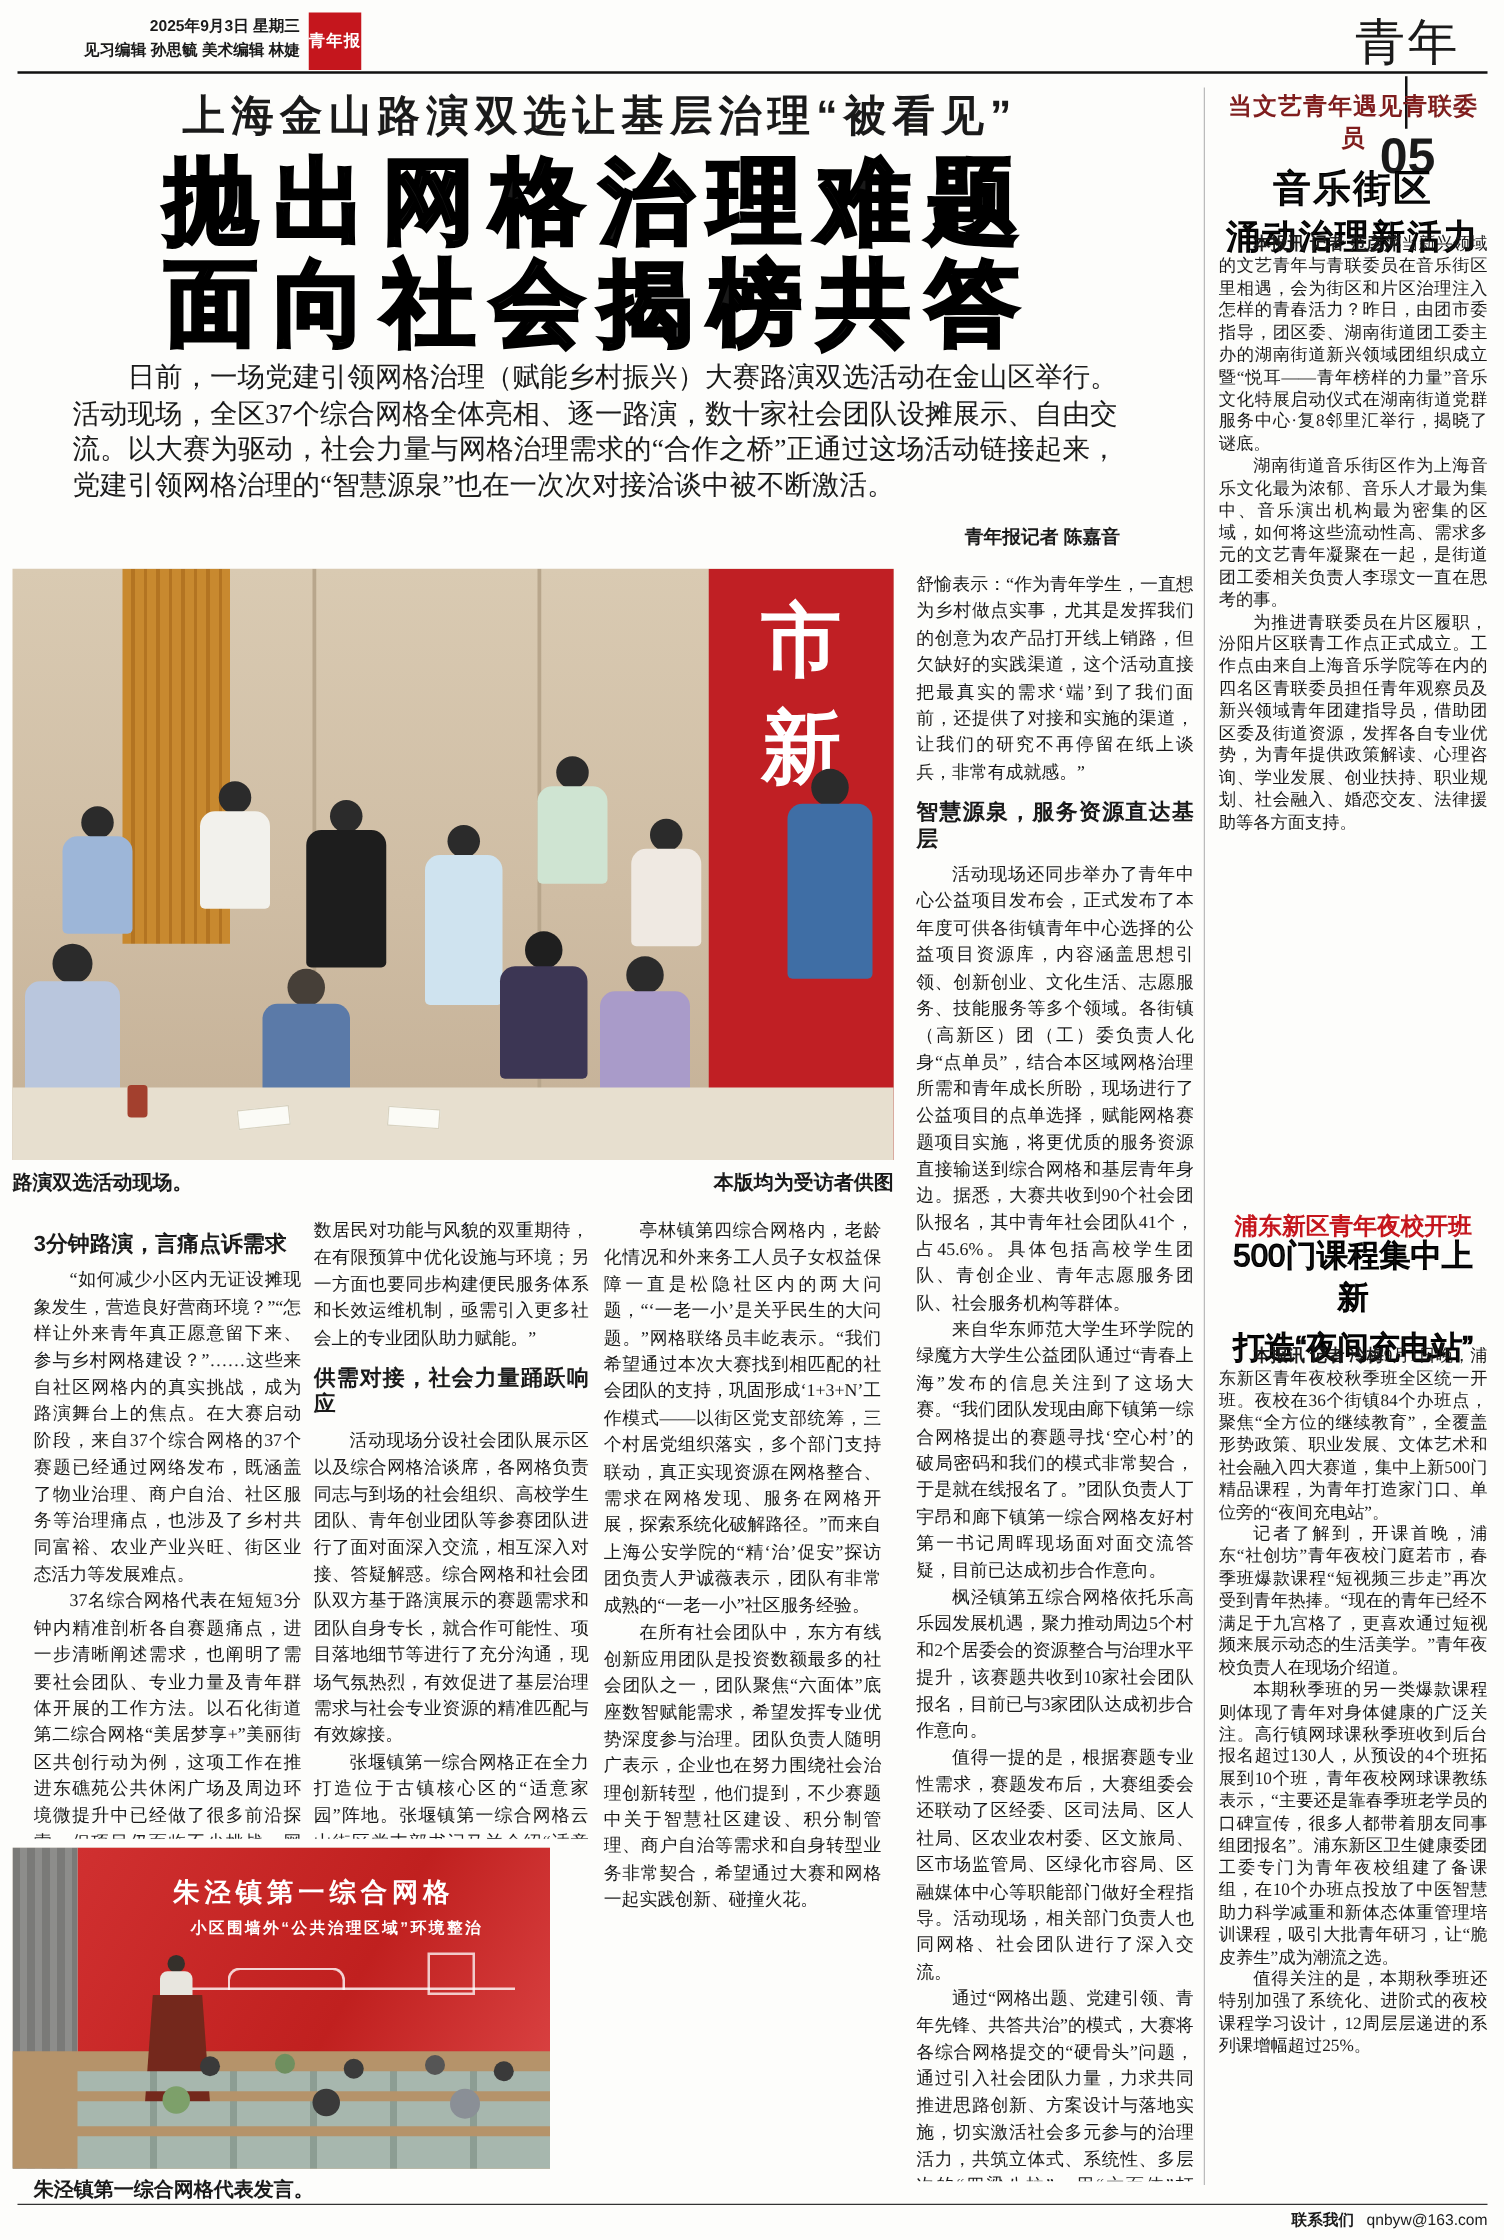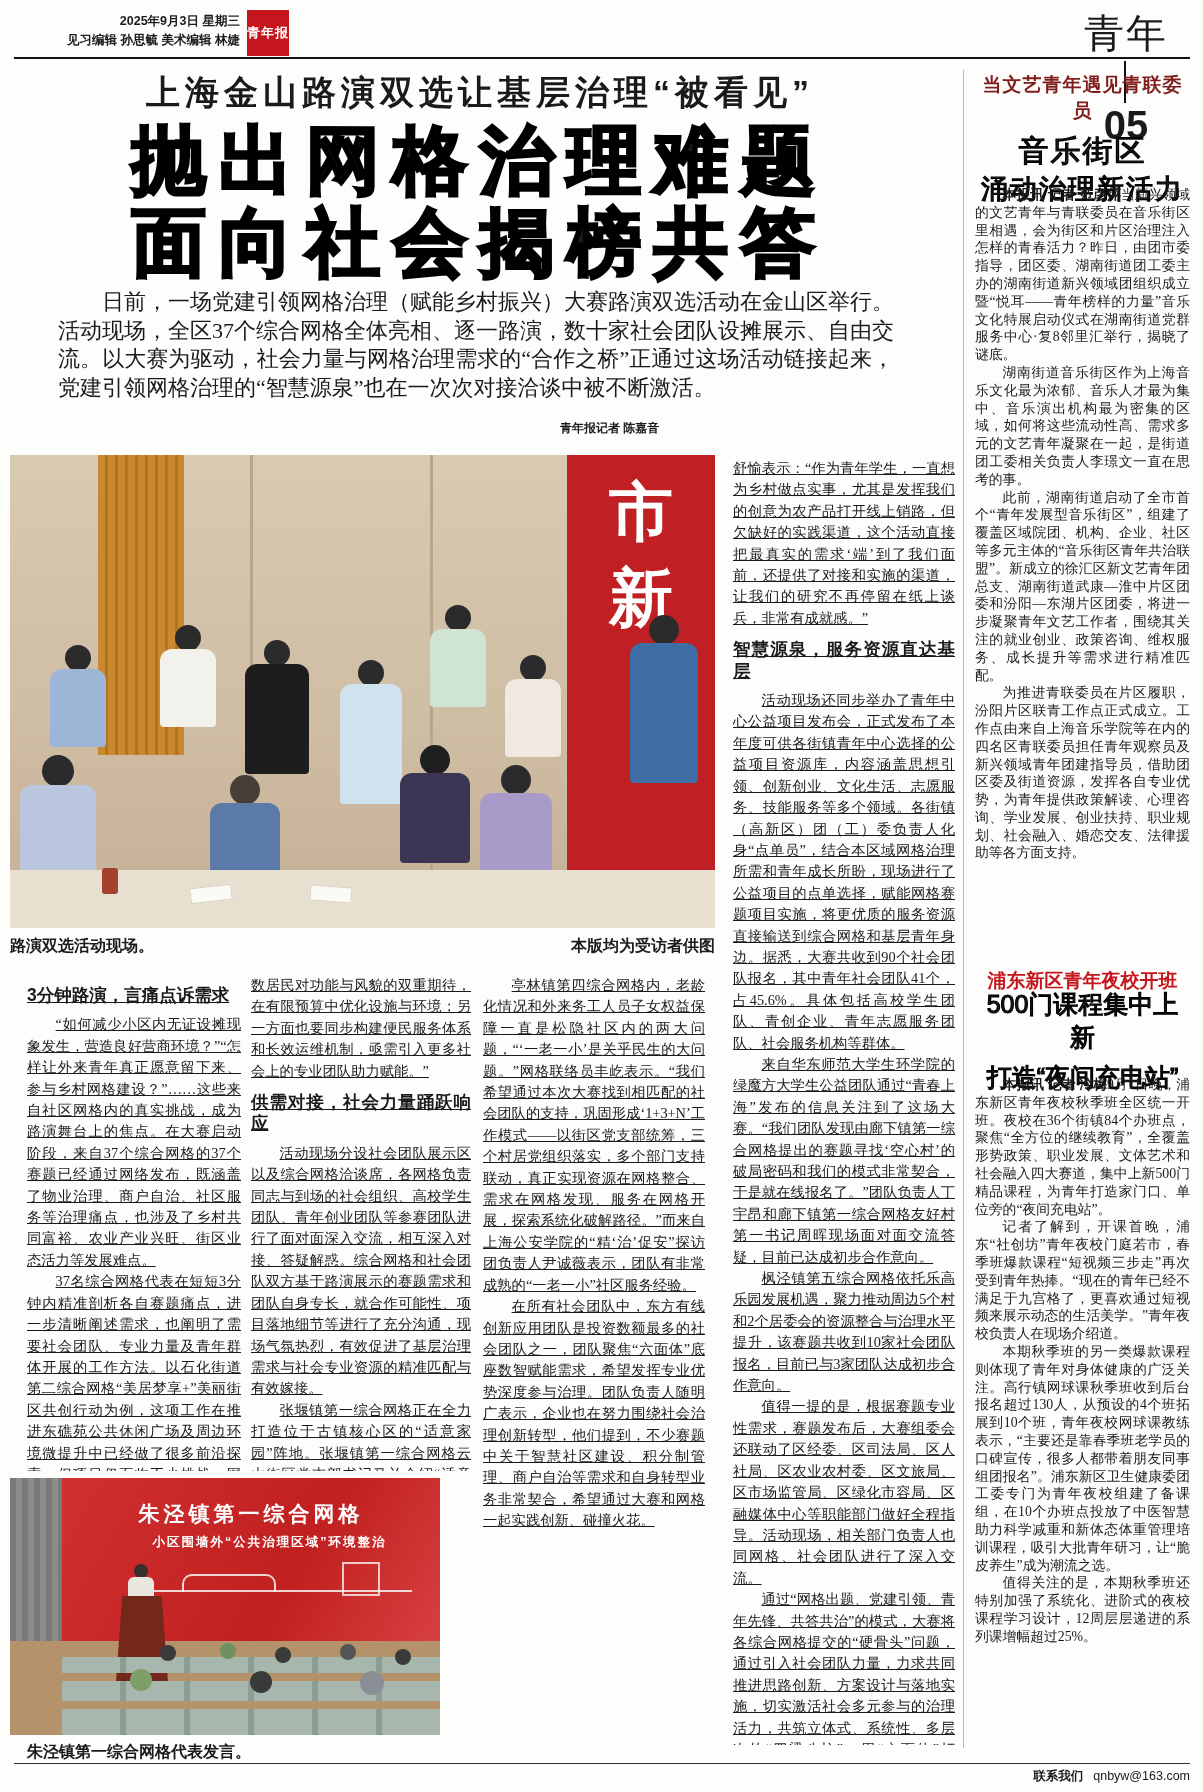--- a/index.html
+++ b/index.html
@@ -18,21 +18,21 @@
   .hd-page{font-size:40px;font-weight:bold;}
   .rule-top{top:57px;left:14px;width:1176px;height:2px;background:#111;}
   .rule-bottom{top:1763px;left:14px;width:1176px;height:1px;background:#333;}
   .vrule{top:70px;left:963px;width:1px;height:1678px;background:#bbb;}
   
   .kicker{top:70px;left:25px;width:910px;text-align:center;font-size:34px;font-weight:bold;letter-spacing:5px;}
   .mega{left:25px;width:910px;text-align:center;font-size:74px;font-weight:900;letter-spacing:13px;
         -webkit-text-stroke:3px #000;white-space:nowrap;}
   .mega1{top:112px;} .mega2{top:194px;}
   .lead{top:288px;left:58px;width:836px;font-size:22px;line-height:28.5px;text-align:justify;text-indent:2em;}
-  .byline{top:420px;left:560px;width:336px;font-size:12px;font-weight:bold;}
+  .byline{top:420px;left:560px;width:336px;text-align:right;font-size:15px;font-weight:bold;}
   
   .photo1{top:455px;left:10px;width:705px;height:473px;background:linear-gradient(180deg,#d9cab2 0%,#cfbda4 55%,#c4b096 100%);overflow:hidden;}
   .ph1-panel{position:absolute;top:0;left:88px;width:86px;height:300px;
              background:repeating-linear-gradient(90deg,#c8892f 0 7px,#b37422 7px 10px);}
   .ph1-joint{position:absolute;top:0;width:3px;height:100%;background:#b8a68c;}
   .ph1-banner{position:absolute;top:0;right:0;width:148px;height:100%;background:#c01f24;color:#fff;
               display:flex;flex-direction:column;align-items:center;padding-top:14px;font-weight:900;font-size:64px;line-height:86px;}
   .person{position:absolute;}
   .head{width:26px;height:26px;border-radius:50%;background:#2b2b2b;margin:0 auto;}
   .torso{width:56px;height:78px;border-radius:12px 12px 4px 4px;margin-top:-2px;}
@@ -53,21 +53,21 @@
   .ph2-podium{position:absolute;left:106px;top:118px;width:52px;height:86px;background:#74281c;
               clip-path:polygon(12% 0,88% 0,100% 100%,0 100%);}
   .ph2-speaker-head{position:absolute;left:124px;top:86px;width:14px;height:14px;border-radius:50%;background:#35302b;}
   .ph2-speaker-body{position:absolute;left:118px;top:99px;width:26px;height:22px;border-radius:6px 6px 0 0;background:#e8e6df;}
   .deskrow{position:absolute;left:52px;right:0;height:16px;background:repeating-linear-gradient(90deg,#a7b7ae 0 58px,#8c9d93 58px 64px);}
   .aud{position:absolute;width:16px;height:16px;border-radius:50%;background:#3a3a3a;}
   .cap-row1{top:936px;left:10px;width:705px;display:flex;justify-content:space-between;
             font-weight:bold;font-size:16px;}
   .cap2{top:1742px;left:27px;width:420px;font-weight:bold;font-size:16px;}
   
-  .col{font-size:14.3px;line-height:21.4px;text-align:justify;overflow:hidden;text-decoration:underline;}
+  .col{font-size:14.3px;line-height:21.4px;text-align:justify;overflow:hidden;}
   .col p{margin:0;text-indent:2em;}
   .col p.cont{text-indent:0;}
   .subhead{font-family:"Liberation Sans","DejaVu Sans",sans-serif;font-weight:bold;font-size:17.5px;
            margin:10px 0 8px;text-indent:0 !important;}
   .c1{top:975px;left:27px;width:214px;height:496px;}
   .c2{top:975px;left:251px;width:220px;height:496px;}
   .c3{top:975px;left:483px;width:222px;height:770px;}
   .c4{top:458px;left:733px;width:222px;height:1287px;}
   
   .sb-kicker1{top:72px;left:975px;width:215px;text-align:center;color:#7f1d1d;font-weight:bold;font-size:19px;letter-spacing:1px;}
@@ -226,21 +226,20 @@
   <div class="aud" style="left:350px;bottom:40px;width:24px;height:24px;background:#8a8f96"></div>
 </div>
 <div class="abs cap2 sans">朱泾镇第一综合网格代表发言。</div>
 
 <div class="abs sb-kicker1 sans">当文艺青年遇见青联委员</div>
 <div class="abs sb-title sb-t1a sans">音乐街区</div>
 <div class="abs sb-title sb-t1b sans">涌动治理新活力</div>
 <div class="abs sb-body sb1">
   <p class="lede"><b>本报讯 记者 范彦萍</b><span>当新兴领域的文艺青年与青联委员在音乐街区里相遇，会为街区和片区治理注入怎样的青春活力？昨日，由团市委指导，团区委、湖南街道团工委主办的湖南街道新兴领域团组织成立暨“悦耳——青年榜样的力量”音乐文化特展启动仪式在湖南街道党群服务中心·复8邻里汇举行，揭晓了谜底。</span></p>
   <p>湖南街道音乐街区作为上海音乐文化最为浓郁、音乐人才最为集中、音乐演出机构最为密集的区域，如何将这些流动性高、需求多元的文艺青年凝聚在一起，是街道团工委相关负责人李璟文一直在思考的事。</p>
-  <p>此前，湖南街道启动了全市首个“青年发展型音乐街区”，组建了覆盖区域院团、机构、企业、社区等多元主体的“音乐街区青年共治联盟”。新成立的徐汇区新文艺青年团总支、湖南街道武康—淮中片区团委和汾阳—东湖片区团委，将进一步凝聚青年文艺工作者，围绕其关注的就业创业、政策咨询、维权服务、成长提升等需求进行精准匹配。</p>
   <p>为推进青联委员在片区履职，汾阳片区联青工作点正式成立。工作点由来自上海音乐学院等在内的四名区青联委员担任青年观察员及新兴领域青年团建指导员，借助团区委及街道资源，发挥各自专业优势，为青年提供政策解读、心理咨询、学业发展、创业扶持、职业规划、社会融入、婚恋交友、法律援助等各方面支持。</p>
 </div>
 
 <div class="abs sb-kicker2 sans">浦东新区青年夜校开班</div>
 <div class="abs sb-title sb-t2a sans">500门课程集中上新</div>
 <div class="abs sb-title sb-t2b sans">打造“夜间充电站”</div>
 <div class="abs sb-body sb2">
   <p class="lede"><b>本报讯 记者 冷梅</b><span>9月1日晚，浦东新区青年夜校秋季班全区统一开班。夜校在36个街镇84个办班点，聚焦“全方位的继续教育”，全覆盖形势政策、职业发展、文体艺术和社会融入四大赛道，集中上新500门精品课程，为青年打造家门口、单位旁的“夜间充电站”。</span></p>
   <p>记者了解到，开课首晚，浦东“社创坊”青年夜校门庭若市，春季班爆款课程“短视频三步走”再次受到青年热捧。“现在的青年已经不满足于九宫格了，更喜欢通过短视频来展示动态的生活美学。”青年夜校负责人在现场介绍道。</p>
   <p>本期秋季班的另一类爆款课程则体现了青年对身体健康的广泛关注。高行镇网球课秋季班收到后台报名超过130人，从预设的4个班拓展到10个班，青年夜校网球课教练表示，“主要还是靠春季班老学员的口碑宣传，很多人都带着朋友同事组团报名”。浦东新区卫生健康委团工委专门为青年夜校组建了备课组，在10个办班点投放了中医智慧助力科学减重和新体态体重管理培训课程，吸引大批青年研习，让“脆皮养生”成为潮流之选。</p>

